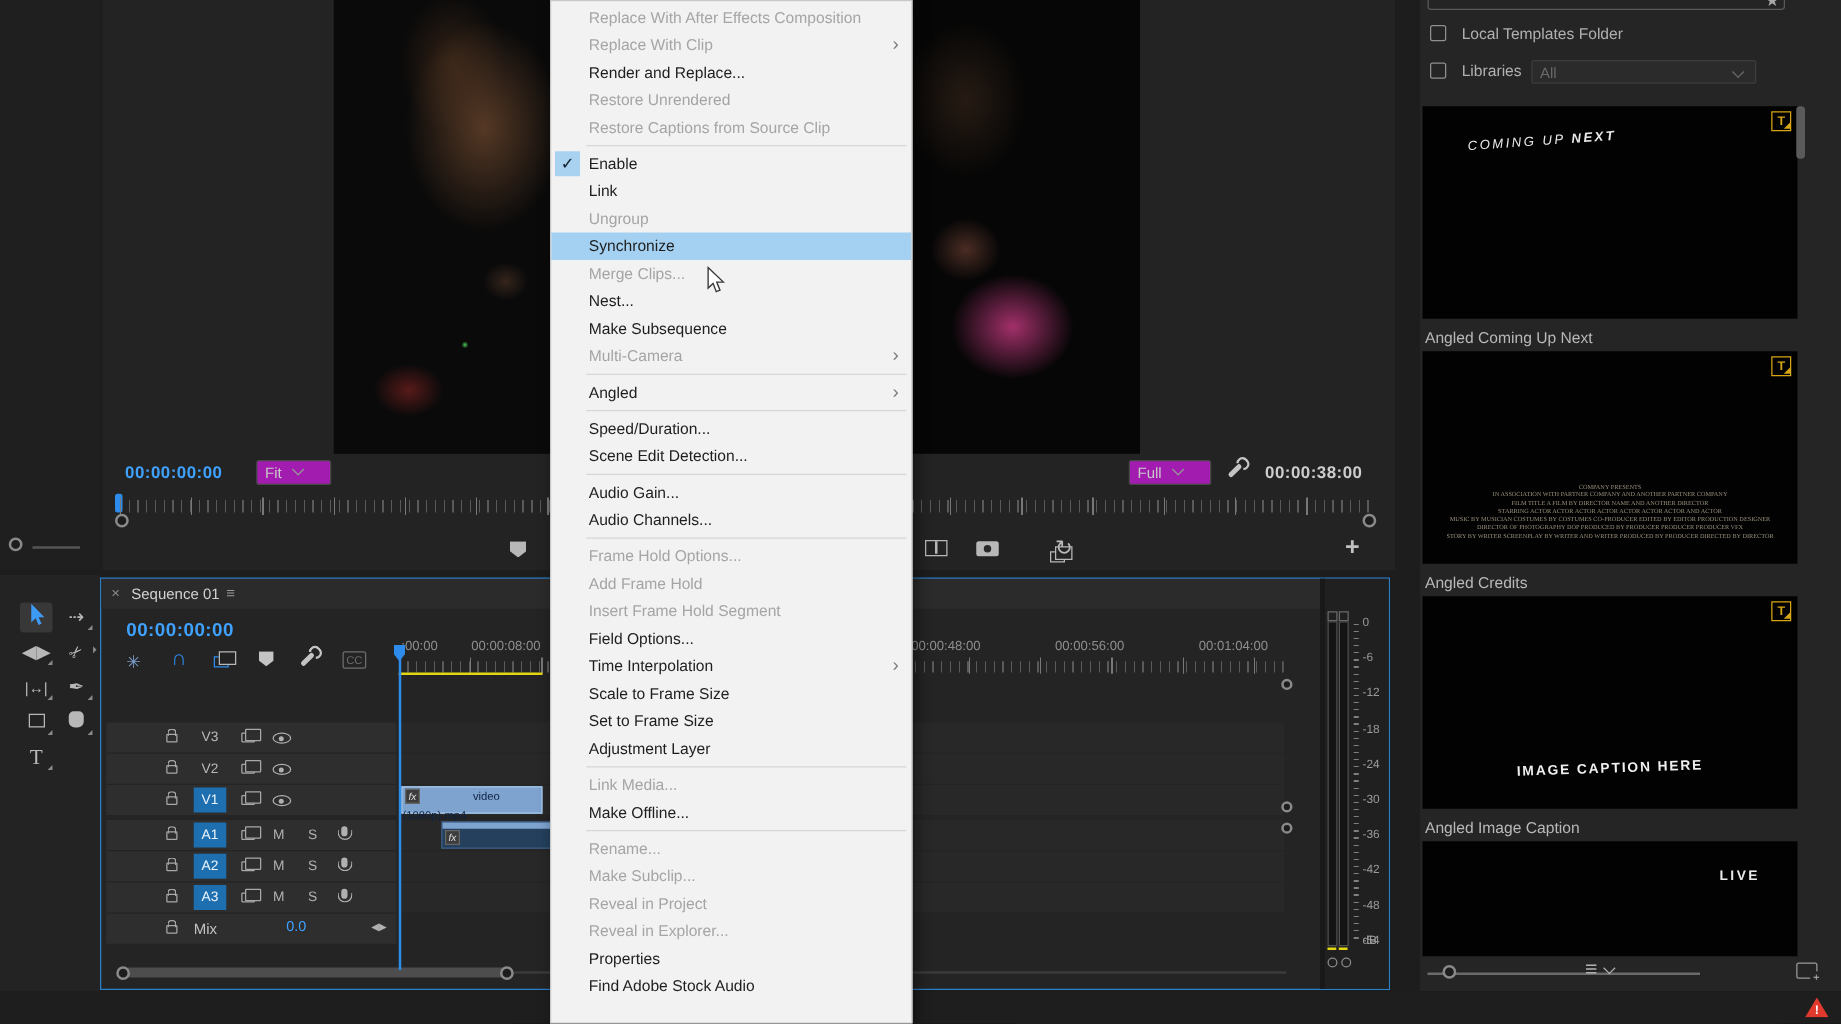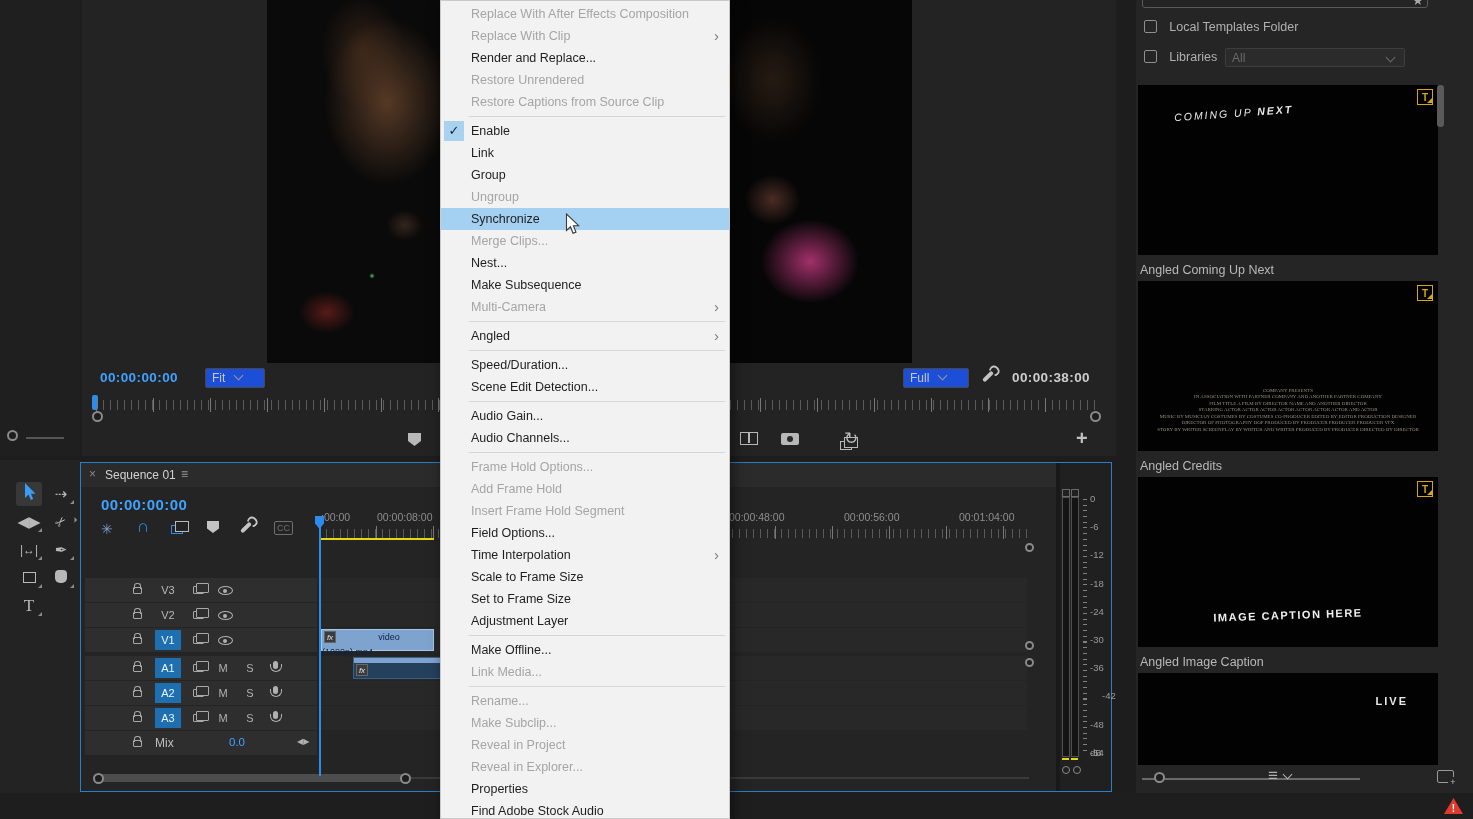--- a/index.html
+++ b/index.html
@@ -33,21 +33,21 @@
       radial-gradient(70px 90px at 48% 22%, rgba(40,28,20,.95), transparent 70%),
       radial-gradient(70px 60px at 62% 72%, rgba(214,62,140,.75), transparent 70%),
       radial-gradient(40px 36px at 48% 55%, rgba(120,70,55,.6), transparent 70%),
       radial-gradient(3px 3px at 30% 40%, rgba(80,220,90,.8), transparent 70%),
       #060606;
   }
   .timecode { font-weight:bold; letter-spacing:.4px; font-size:13.5px; }
   .tc-blue { color:#3fa2ff; }
   .tc-gray { color:#cdcdcd; }
   .dropdown {
-    background:#1d4ed8; border:1px solid #484848; border-radius:2px;
+    background:#a21caf; border:1px solid #484848; border-radius:2px;
     height:20px; line-height:18px; padding:0 6px; color:#c8c8c8; font-size:12px;
   }
   .chev { display:inline-block; width:7px; height:7px; border-right:1.5px solid #9a9a9a;
     border-bottom:1.5px solid #9a9a9a; transform:rotate(45deg); margin-left:6px; vertical-align:3px; }
   .tickband { background:repeating-linear-gradient(90deg,#5a5a5a 0 1px,transparent 1px 7px); }
   .tickmajor { background:repeating-linear-gradient(90deg,#787878 0 1px,transparent 1px 57px); }
   .scrollknob { width:11px; height:11px; border:2px solid #8a8a8a; border-radius:50%; background:#1d1d1d; }
   .marker-pent { width:13px; height:13px; background:#b8b8b8;
     clip-path:polygon(0 0,100% 0,100% 62%,50% 100%,0 62%); }
 
@@ -339,21 +339,21 @@
       <div class="meterbar" style="left:11px;"></div>
       <div class="mtick-band"></div>
       <div id="meter-ticks">
           <span class="mtick-label" style="top: 30px;">0</span>
           <span class="mtick-label" style="top: 58.2px;">-6</span>
           <span class="mtick-label" style="top: 86.4px;">-12</span>
           <span class="mtick-label" style="top: 114.6px;">-18</span>
           <span class="mtick-label" style="top: 142.8px;">-24</span>
           <span class="mtick-label" style="top: 171px;">-30</span>
           <span class="mtick-label" style="top: 199.2px;">-36</span>
-          <span class="mtick-label" style="top: 227.4px; margin-left: 12px;">-42</span>
+          <span class="mtick-label" style="top: 227.4px;">-42</span>
           <span class="mtick-label" style="top: 255.6px;">-48</span>
           <span class="mtick-label" style="top: 283.8px;">-54</span>
           <span class="mtick-label" style="top: 284px;">dB</span>
         </div>
       <div class="abs" style="left:2px;top:295px;width:7px;height:2px;background:#e3d612;"></div>
       <div class="abs" style="left:11px;top:295px;width:7px;height:2px;background:#e3d612;"></div>
       <div class="abs" style="left:2px;top:303px;width:8px;height:8px;border:1.5px solid #8a8a8a;border-radius:50%;"></div>
       <div class="abs" style="left:13px;top:303px;width:8px;height:8px;border:1.5px solid #8a8a8a;border-radius:50%;"></div>
     </div>
   </div>
@@ -421,21 +421,20 @@
 
   <div class="abs" id="context-menu">
       <div class="menu-item disabled"><span>Replace With After Effects Composition</span></div>
       <div class="menu-item disabled"><span>Replace With Clip</span><span class="subarrow">›</span></div>
       <div class="menu-item"><span>Render and Replace...</span></div>
       <div class="menu-item disabled"><span>Restore Unrendered</span></div>
       <div class="menu-item disabled"><span>Restore Captions from Source Clip</span></div>
       <div class="menu-sep"></div>
       <div class="menu-item"><span class="check">✓</span><span>Enable</span></div>
       <div class="menu-item"><span>Link</span></div>
-      <div class="menu-item"><span>Group</span></div>
       <div class="menu-item disabled"><span>Ungroup</span></div>
       <div class="menu-item hl"><span>Synchronize</span></div>
       <div class="menu-item disabled"><span>Merge Clips...</span></div>
       <div class="menu-item"><span>Nest...</span></div>
       <div class="menu-item"><span>Make Subsequence</span></div>
       <div class="menu-item disabled"><span>Multi-Camera</span><span class="subarrow">›</span></div>
       <div class="menu-sep"></div>
       <div class="menu-item"><span>Angled</span><span class="subarrow">›</span></div>
       <div class="menu-sep"></div>
       <div class="menu-item"><span>Speed/Duration...</span></div>
@@ -446,22 +445,22 @@
       <div class="menu-sep"></div>
       <div class="menu-item disabled"><span>Frame Hold Options...</span></div>
       <div class="menu-item disabled"><span>Add Frame Hold</span></div>
       <div class="menu-item disabled"><span>Insert Frame Hold Segment</span></div>
       <div class="menu-item"><span>Field Options...</span></div>
       <div class="menu-item"><span>Time Interpolation</span><span class="subarrow">›</span></div>
       <div class="menu-item"><span>Scale to Frame Size</span></div>
       <div class="menu-item"><span>Set to Frame Size</span></div>
       <div class="menu-item"><span>Adjustment Layer</span></div>
       <div class="menu-sep"></div>
+      <div class="menu-item disabled"><span>Link Media...</span></div>
       <div class="menu-item"><span>Make Offline...</span></div>
-      <div class="menu-item disabled"><span>Link Media...</span></div>
       <div class="menu-sep"></div>
       <div class="menu-item disabled"><span>Rename...</span></div>
       <div class="menu-item disabled"><span>Make Subclip...</span></div>
       <div class="menu-item disabled"><span>Reveal in Project</span></div>
       <div class="menu-item disabled"><span>Reveal in Explorer...</span></div>
       <div class="menu-item"><span>Properties</span></div>
       <div class="menu-item"><span>Find Adobe Stock Audio</span></div>
     </div>
 
   <div class="abs" id="cursor">

